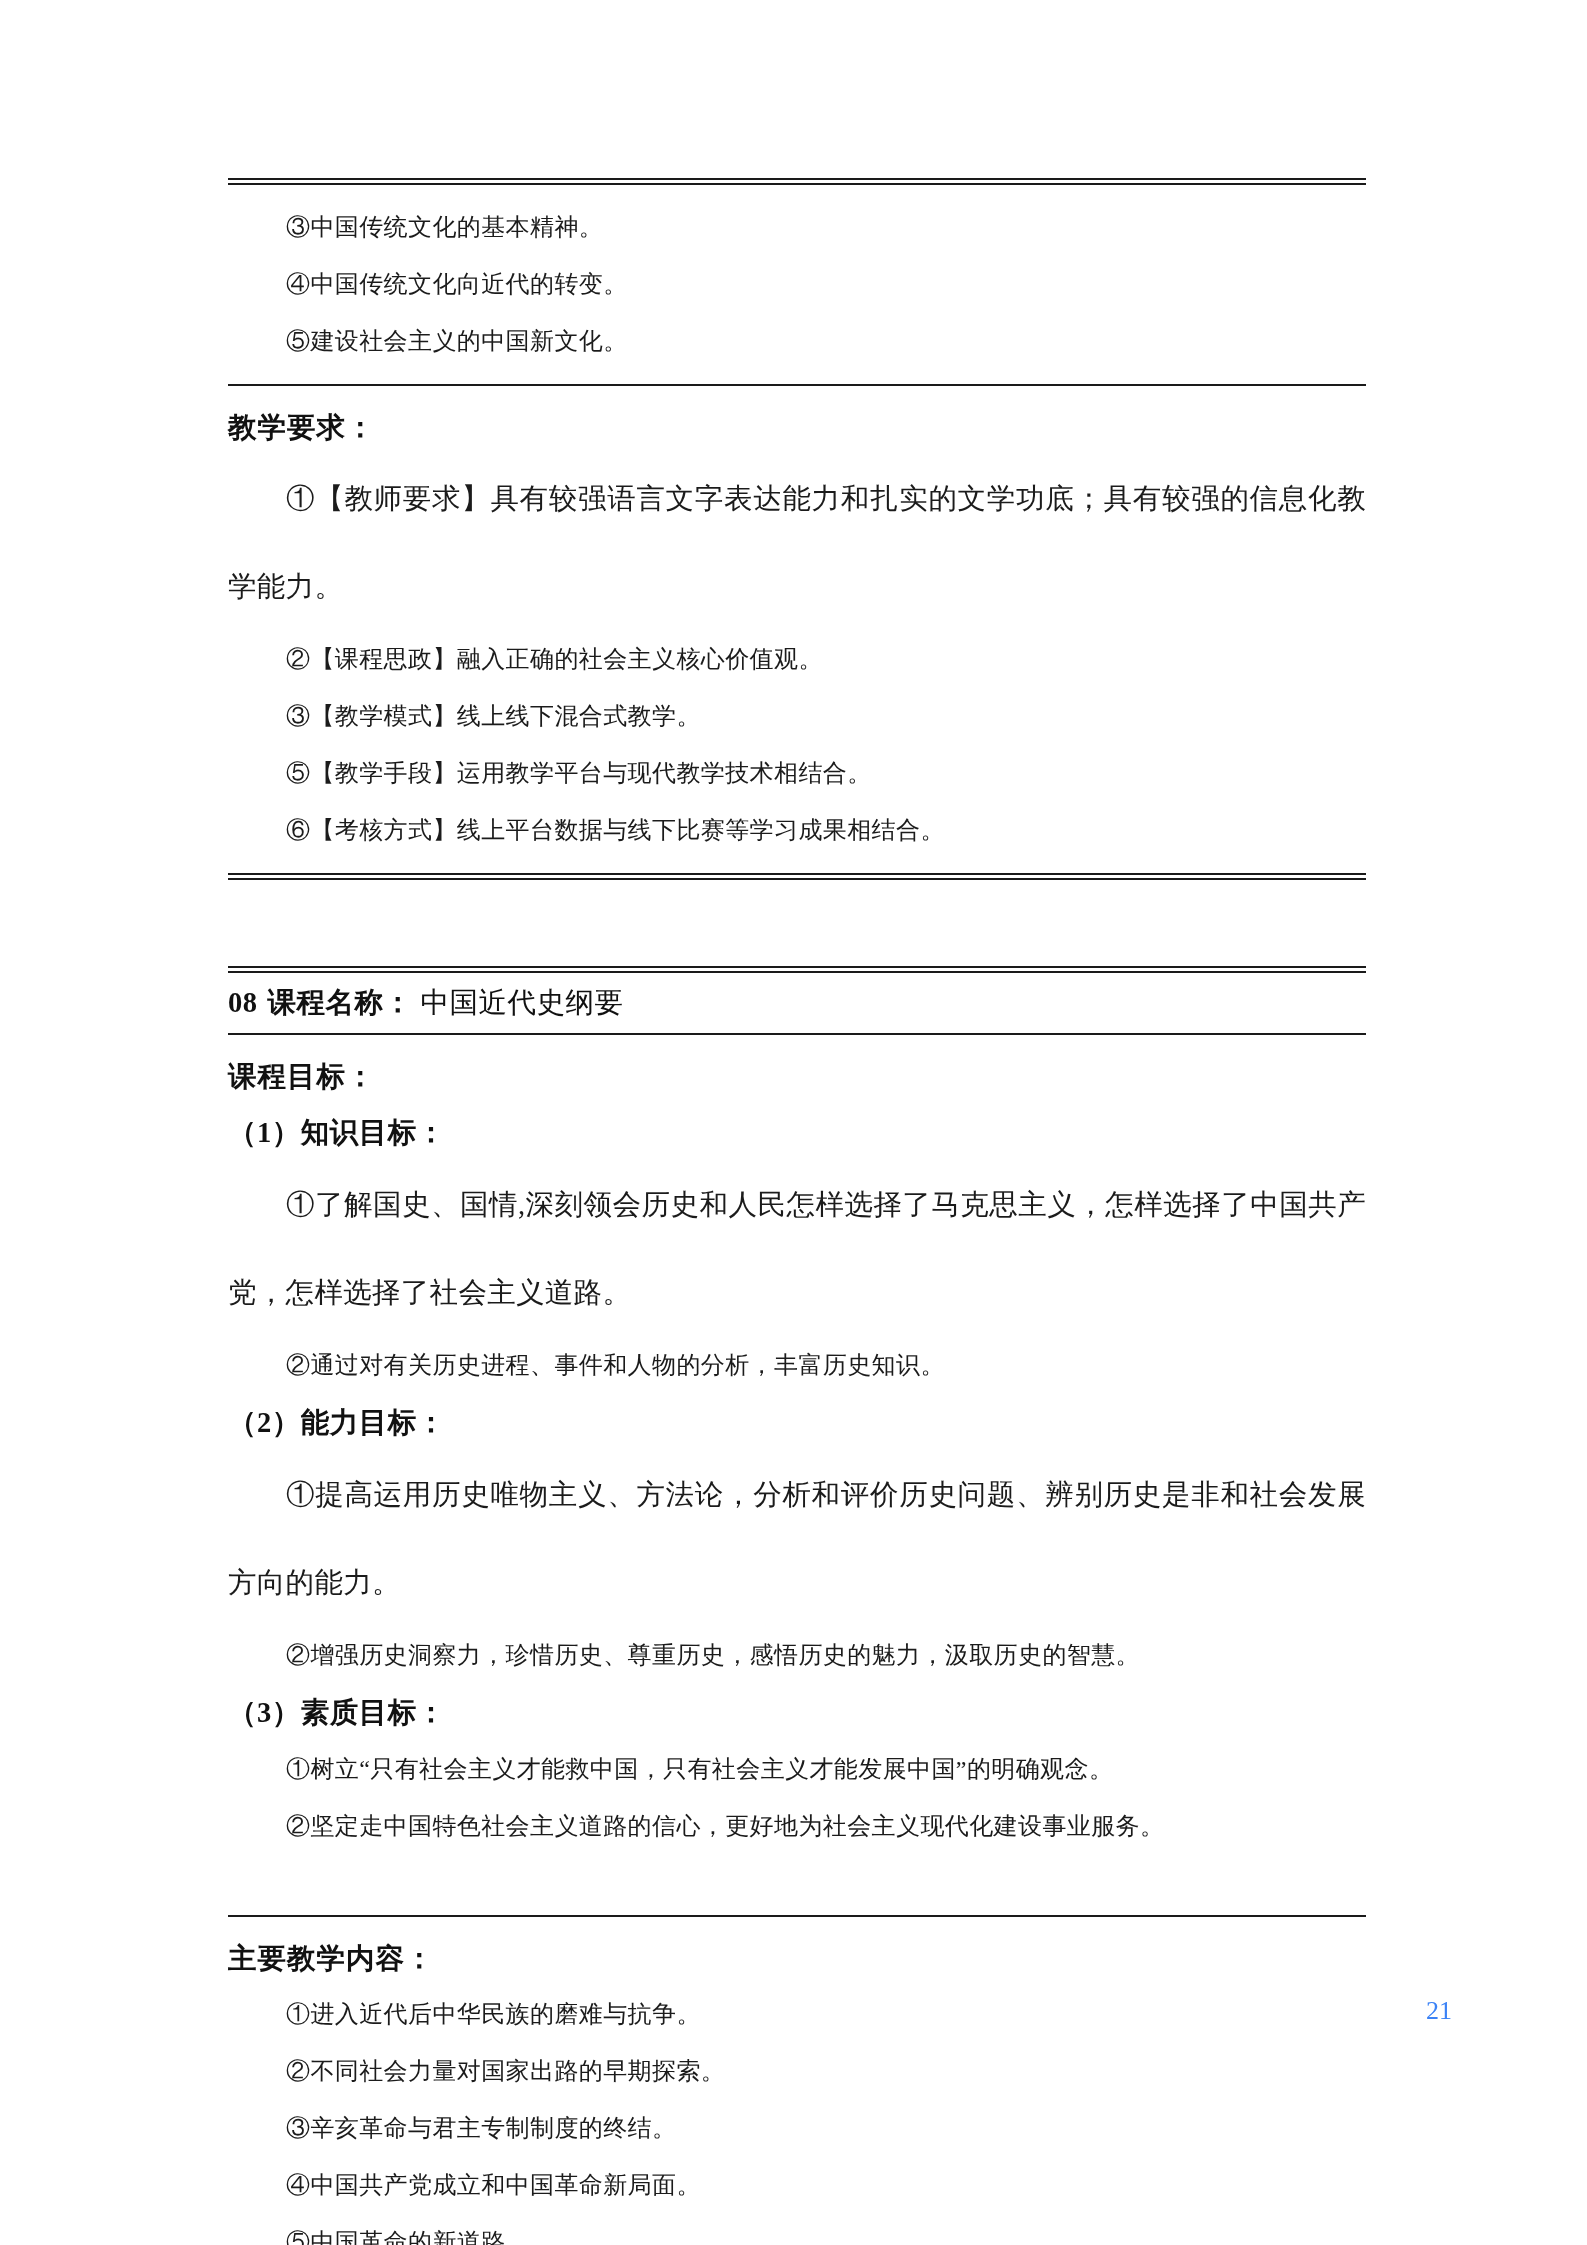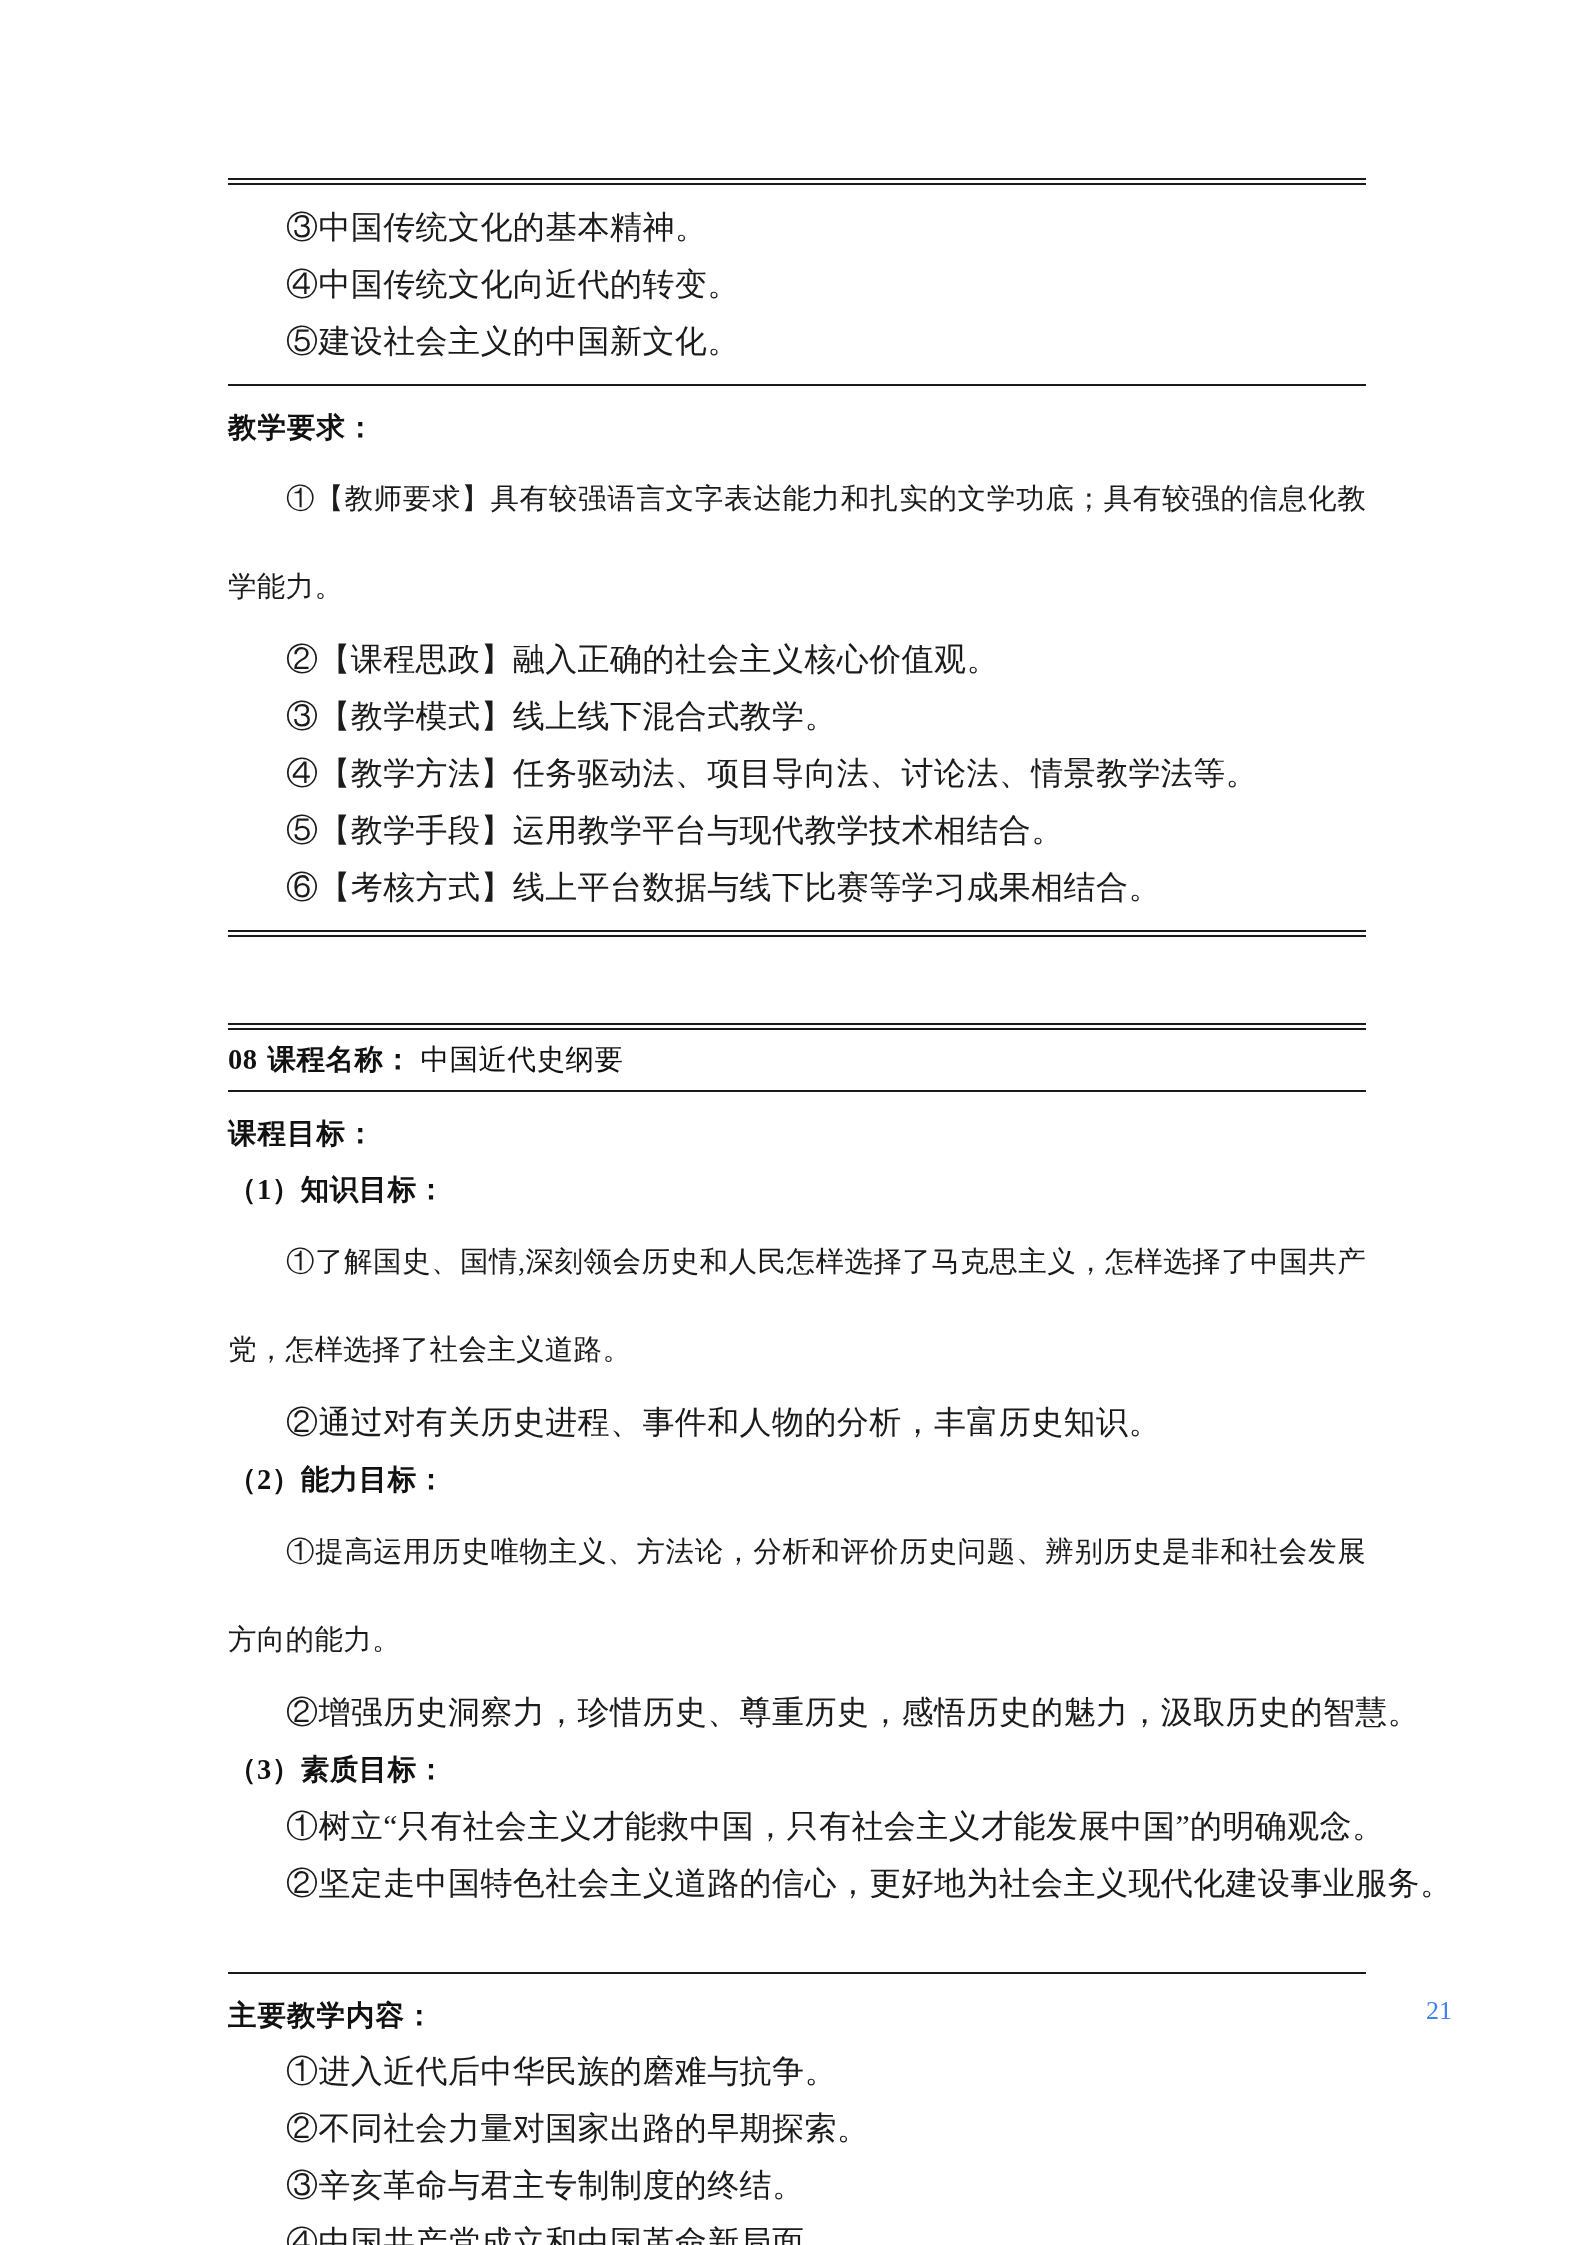--- a/index.html
+++ b/index.html
@@ -39,21 +39,21 @@
     border-top: 2px solid #1a1a1a;
     height: 0;
     margin: 0;
   }
 
   
   .block {
     padding: 0;
   }
   .line {
-    font-size: 32px;
+    font-size: 24px;
     line-height: 57px;
     letter-spacing: 0.4px;
     white-space: nowrap;
     color: #1b1b1b;
   }
   .indent {
     padding-left: 58px;
   }
   .heading {
     font-size: 28.5px;
@@ -152,21 +152,20 @@
     </div>
 
     <div class="rule-thin"></div>
 
     <div class="block">
       <div class="spacer-sm"></div>
       <div class="heading">教学要求：</div>
       <div class="two-line">①【教师要求】具有较强语言文字表达能力和扎实的文学功底；具有较强的信息化教学能力。</div>
       <div class="line indent">②【课程思政】融入正确的社会主义核心价值观。</div>
       <div class="line indent">③【教学模式】线上线下混合式教学。</div>
-      <div class="line indent">④【教学方法】任务驱动法、项目导向法、讨论法、情景教学法等。</div>
       <div class="line indent">⑤【教学手段】运用教学平台与现代教学技术相结合。</div>
       <div class="line indent">⑥【考核方式】线上平台数据与线下比赛等学习成果相结合。</div>
       <div class="spacer-sm"></div>
     </div>
 
     <div class="rule-double"></div>
 
     <div class="spacer-xl"></div>
 
     <div class="rule-double"></div>

